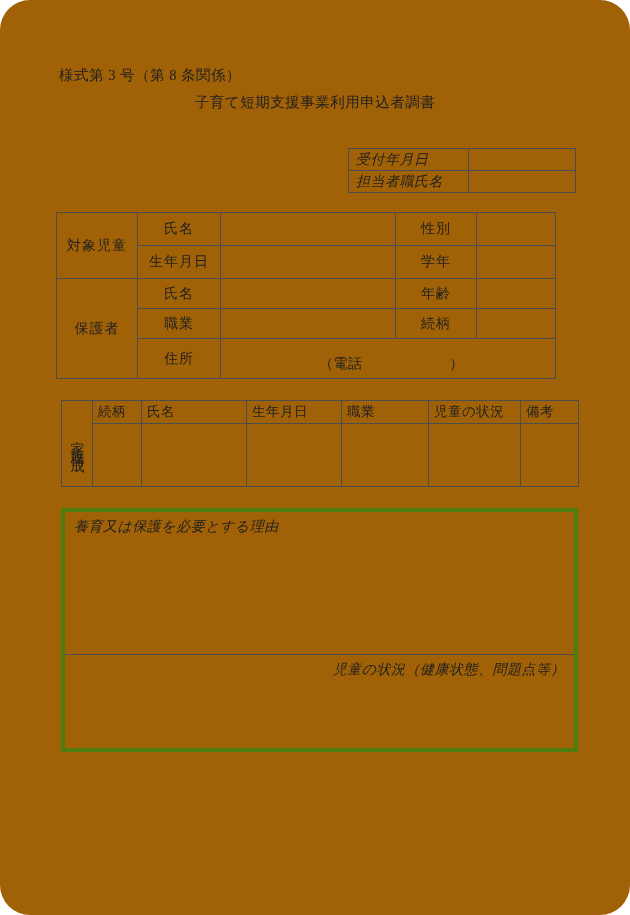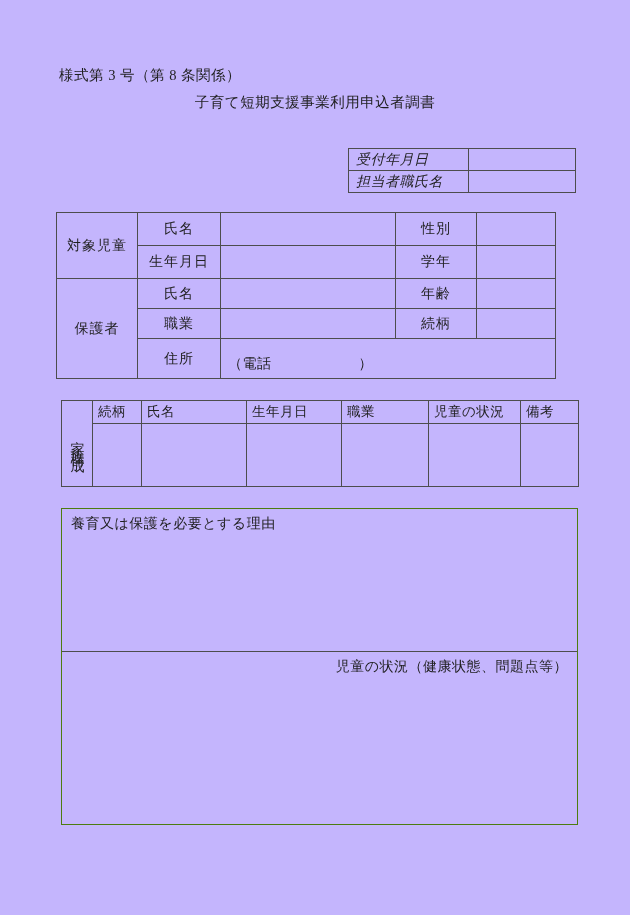--- a/index.html
+++ b/index.html
@@ -4,24 +4,25 @@
 <style>
   html, body {
     margin: 0;
     padding: 0;
     background: #ffffff;
   }
   .page {
     position: relative;
     width: 630px;
     height: 915px;
-    background: #c4b5fd;
+    background: #a16207;
     font-family: "Liberation Serif", "DejaVu Serif", serif;
     color: #1f1f1f;
     overflow: hidden;
+    border-radius: 30px;
   }
   .form-number {
     position: absolute;
     left: 59px;
     top: 66px;
     font-size: 14.5px;
     letter-spacing: 0.5px;
     white-space: pre;
   }
   .doc-title {
@@ -68,21 +69,21 @@
   .group {
     text-align: center;
     letter-spacing: 1px;
   }
   .flabel {
     text-align: center;
     letter-spacing: 1px;
   }
   .addr-cell {
     vertical-align: bottom;
-    text-align: left;
+    text-align: center;
     padding: 0 0 5px 7px;
     margin-left: 20px;
   }
   .phone { white-space: pre; letter-spacing: 0.5px; }
   
   .family-table {
     position: absolute;
     left: 61px;
     top: 400px;
     width: 517px;
@@ -100,23 +101,24 @@
     text-orientation: upright;
     letter-spacing: 6px;
     font-size: 14px;
   }
   
   .notes-box {
     position: absolute;
     left: 61px;
     top: 508px;
     width: 517px;
-    height: 317px;
-    border: 1px solid #4d7c0f;
+    height: 244px;
+    border: 4px solid #4d7c0f;
     box-sizing: border-box;
+    font-style: italic;
   }
   .notes-section {
     box-sizing: border-box;
     padding: 6px 9px;
     font-size: 14px;
     letter-spacing: 0.5px;
   }
   .sec1 {
     height: 143px;
     border-bottom: 1px solid #4d4d4d;

